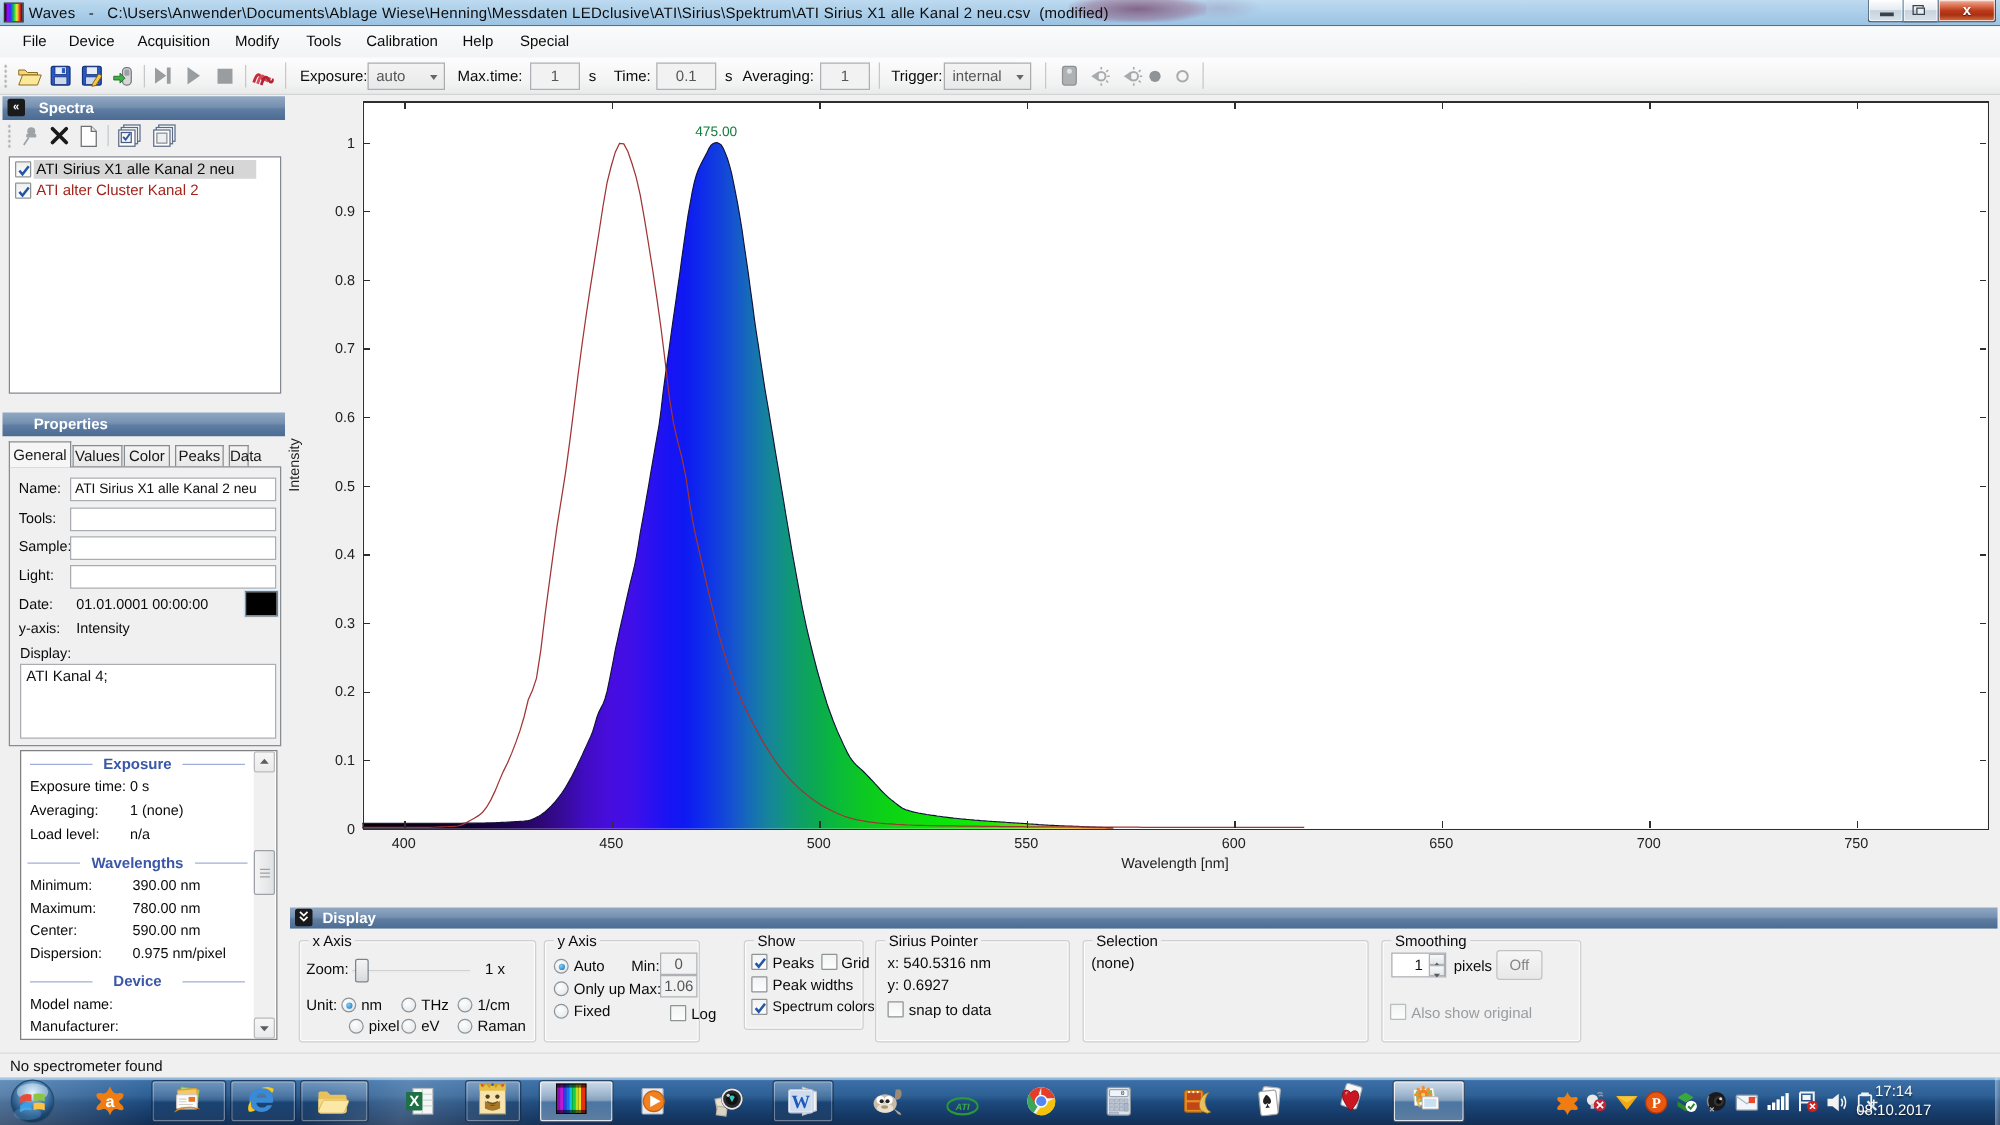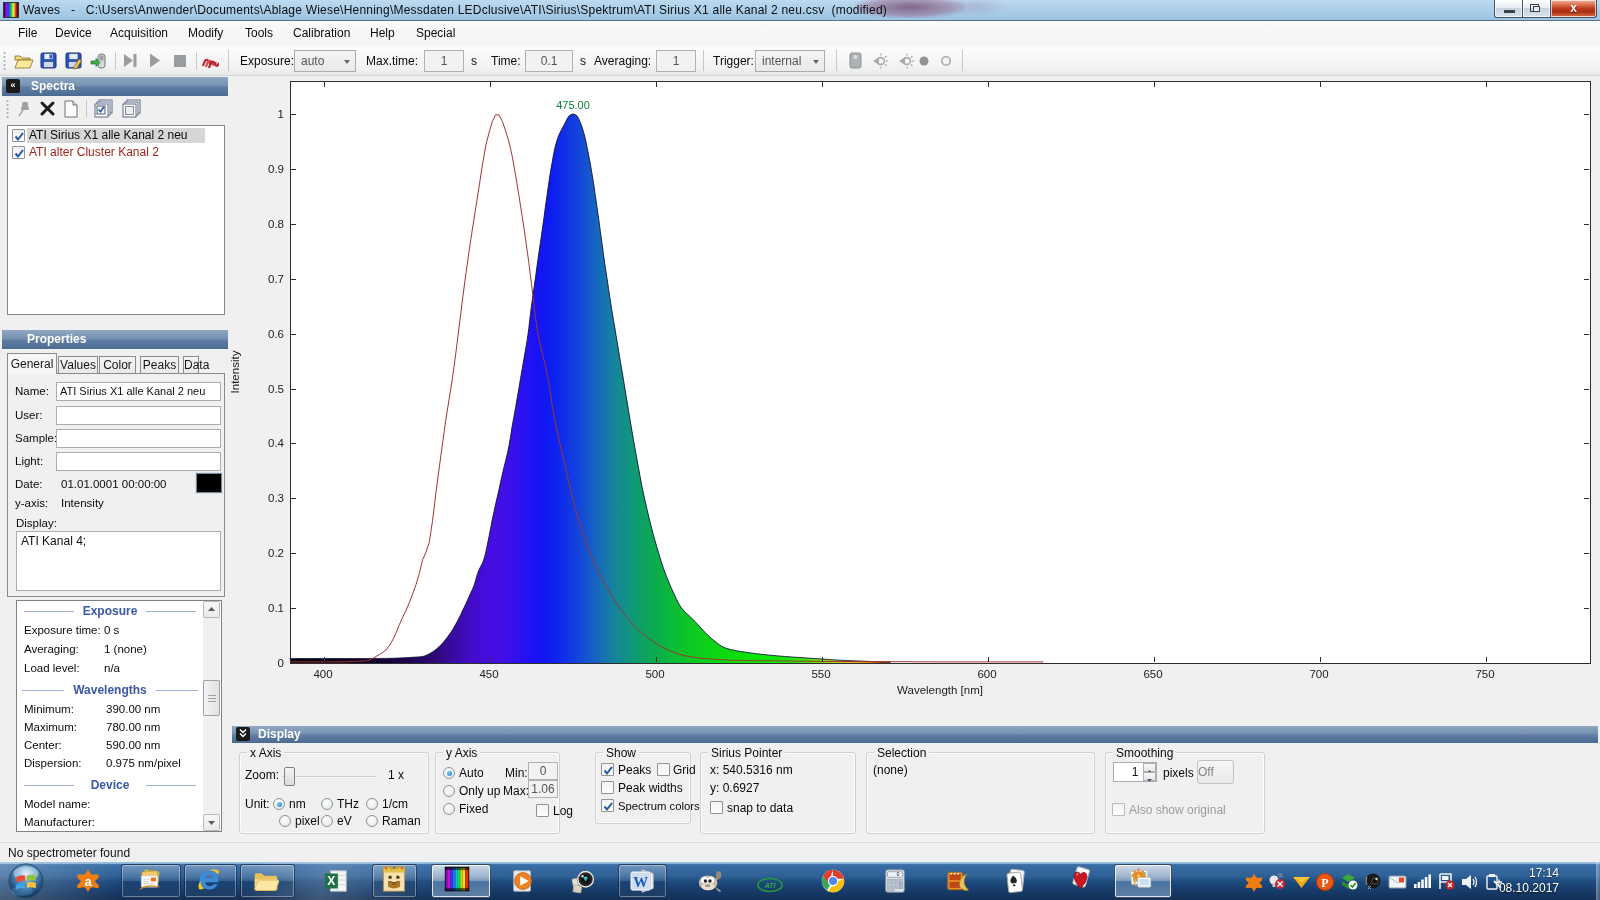--- a/index.html
+++ b/index.html
@@ -42,21 +42,21 @@
 .glabel{position:absolute;top:-7px;left:7px;background:#f0f0f0;padding:0 3px;font-size:12px;color:#0a0a0a}
 .radio{position:absolute;width:12px;height:12px;border-radius:50%;border:1px solid #8d9499;background:radial-gradient(circle at 40% 35%,#fefefe,#dfe3e5)}
 .radio.sel:after{content:"";position:absolute;left:2.5px;top:2.5px;width:5px;height:5px;border-radius:50%;background:radial-gradient(circle at 35% 35%,#7ad0f2,#1c6fbb)}
 .ck{position:absolute;width:13px;height:13px;background:linear-gradient(#f2f3f3,#fdfdfd);border:1px solid #8e9494;border-radius:1px}
 .rlabel{position:absolute;font-size:12px;color:#0a0a0a;white-space:nowrap}
 #statusbar{left:0;top:842px;width:1600px;height:20px;background:#f0f0f0;border-top:1px solid #dadada}
 #taskbar{left:0;top:862px;width:1600px;height:38px;background:linear-gradient(180deg,#86aed2 0%,#5287b8 3%,#3a6ea6 8%,#2e6095 38%,#1d4a7d 52%,#173c6a 75%,#122f55 100%)}
 .tbtn{position:absolute;top:864px;height:34px;border-radius:3px;border:1px solid rgba(20,40,70,.75);background:linear-gradient(rgba(255,255,255,.28),rgba(255,255,255,.1) 48%,rgba(0,0,0,.08) 52%,rgba(255,255,255,.05));box-shadow:inset 0 0 0 1px rgba(255,255,255,.35)}
 .tbtn.active{background:linear-gradient(rgba(255,255,255,.75),rgba(255,255,255,.45) 48%,rgba(160,200,235,.35) 52%,rgba(190,220,245,.45));box-shadow:inset 0 0 0 1px rgba(255,255,255,.8)}
 .ticon{position:absolute;top:868px;width:26px;height:26px}
-#clock{position:absolute;left:1471px;top:866px;width:88px;text-align:right;color:#fff;font-size:12px;line-height:15px;text-shadow:0 1px 2px rgba(0,0,0,.7)}
+#clock{position:absolute;left:1471px;top:866px;width:88px;text-align:center;color:#fff;font-size:12px;line-height:15px;text-shadow:0 1px 2px rgba(0,0,0,.7)}
 </style></head>
 <body>
 
 <div class="abs" id="titlebar">
  <div class="abs" style="left:855px;top:0;width:110px;height:18px;background:radial-gradient(ellipse at 50% 40%,rgba(105,45,85,.65),rgba(140,60,100,.35) 55%,transparent 78%)"></div>
  <div class="abs" style="left:940px;top:0;width:70px;height:16px;background:radial-gradient(ellipse at 50% 40%,rgba(150,130,170,.35),transparent 70%)"></div>
  <div class="abs" style="left:3px;top:2px;width:16px;height:16px;background:linear-gradient(90deg,#111 0%,#a0f 15%,#33f 32%,#0c4 50%,#ee3 68%,#e22 85%,#111 100%);border:1px solid #333"></div>
 </div>
 <div class="abs" id="titletext">Waves&nbsp;&nbsp;&nbsp;-&nbsp;&nbsp;&nbsp;C:\Users\Anwender\Documents\Ablage Wiese\Henning\Messdaten LEDclusive\ATI\Sirius\Spektrum\ATI Sirius X1 alle Kanal 2 neu.csv&nbsp;&nbsp;(modified)</div>
 <div class="abs capbtn" id="btnmin">
@@ -234,21 +234,21 @@
   </div>
 <div class="abs tab" style="left:7px;top:353px;width:50px;height:21px;background:#f6f6f6;line-height:20px;z-index:3">General</div>
 <div class="abs tab" style="left:58px;top:356px;width:40px;height:18px;line-height:17px">Values</div>
 <div class="abs tab" style="left:99px;top:356px;width:37px;height:18px;line-height:17px">Color</div>
 <div class="abs tab" style="left:140px;top:356px;width:39px;height:18px;line-height:17px">Peaks</div>
 <div class="abs tab" style="left:183px;top:356px;width:16px;height:18px;line-height:17px">Data</div>
 <div class="abs" style="left:7px;top:373px;width:218px;height:224px;border:1px solid #898c8f;background:#f0f0f0;z-index:2"></div>
 <div class="abs" style="z-index:4">
  <span class="flabel" style="left:15px;top:385px">Name:</span>
  <div class="field" style="left:56px;top:382px;width:165px">ATI Sirius X1 alle Kanal 2 neu</div>
- <span class="flabel" style="left:15px;top:409px">User:</span>
+ <span class="flabel" style="left:15px;top:409px">Tools:</span>
  <div class="field" style="left:56px;top:406px;width:165px"></div>
  <span class="flabel" style="left:15px;top:432px">Sample:</span>
  <div class="field" style="left:56px;top:429px;width:165px"></div>
  <span class="flabel" style="left:15px;top:455px">Light:</span>
  <div class="field" style="left:56px;top:452px;width:165px"></div>
  <span class="flabel" style="left:15px;top:478px">Date:</span>
  <span class="flabel" style="left:61px;top:478px">01.01.0001 00:00:00</span>
  <div class="abs" style="left:196px;top:473px;width:26px;height:20px;background:#000;border:1px solid #888;box-shadow:0 0 0 1px #cfe0f0"></div>
  <span class="flabel" style="left:15px;top:497px">y-axis:</span>
  <span class="flabel" style="left:61px;top:497px">Intensity</span>
@@ -473,21 +473,21 @@
     <span class="glabel">Smoothing</span>
   </div>
 <div class="abs" style="left:1113px;top:762px;width:44px;height:20px;background:#fff;border:1px solid #a9acb0;font-size:12px;text-align:center;line-height:18px">1</div>
 <div class="abs" style="left:1143px;top:763px;width:13px;height:9px;background:linear-gradient(#f8f8f8,#e4e6e8);border:1px solid #adb2b8"><svg width="11" height="7">
       <path d="M5.5 2 L8 5 L3 5 Z" fill="#55585c"></path>
     </svg></div>
 <div class="abs" style="left:1143px;top:772px;width:13px;height:9px;background:linear-gradient(#f8f8f8,#e4e6e8);border:1px solid #adb2b8"><svg width="11" height="7">
       <path d="M5.5 5 L8 2 L3 2 Z" fill="#55585c"></path>
     </svg></div>
 <span class="rlabel" style="left:1163px;top:766px">pixels</span>
-<div class="abs" style="left:1197px;top:760px;width:37px;height:24px;background:linear-gradient(#f6f6f6,#e8e8e8);border:1px solid #bfc2c5;border-radius:3px;line-height:22px;font-size:12px;color:#838689">Off</div>
+<div class="abs" style="left:1197px;top:760px;width:37px;height:24px;background:linear-gradient(#f6f6f6,#e8e8e8);border:1px solid #bfc2c5;border-radius:3px;text-align:center;line-height:22px;font-size:12px;color:#838689">Off</div>
 <div class="ck" style="left:1112px;top:803px;border-color:#b8bcbe"></div>
 <span class="rlabel" style="left:1129px;top:803px;color:#9a9da0">Also show original</span>
 
 <div class="abs" id="statusbar">
     <span class="abs" style="left:8px;top:3px;font-size:12px">No spectrometer found</span>
   </div>
 
 <div class="abs" id="taskbar">
  <div class="abs" style="left:0;top:0;width:1600px;height:2px;background:rgba(190,220,245,.55)"></div>
  <div class="abs" style="left:100px;top:0;width:500px;height:38px;background:linear-gradient(105deg,transparent 30%,rgba(255,255,255,.18) 45%,rgba(255,255,255,.05) 60%,transparent 70%)"></div>

